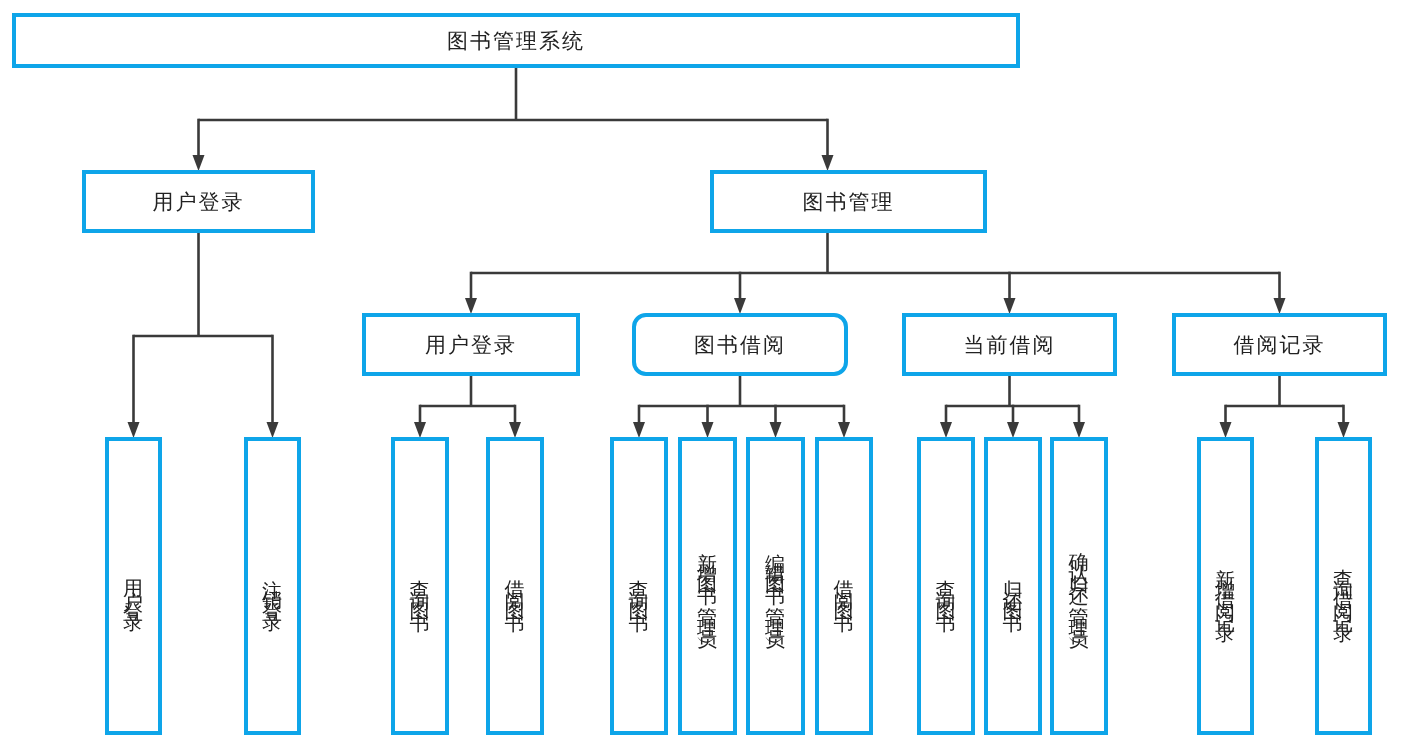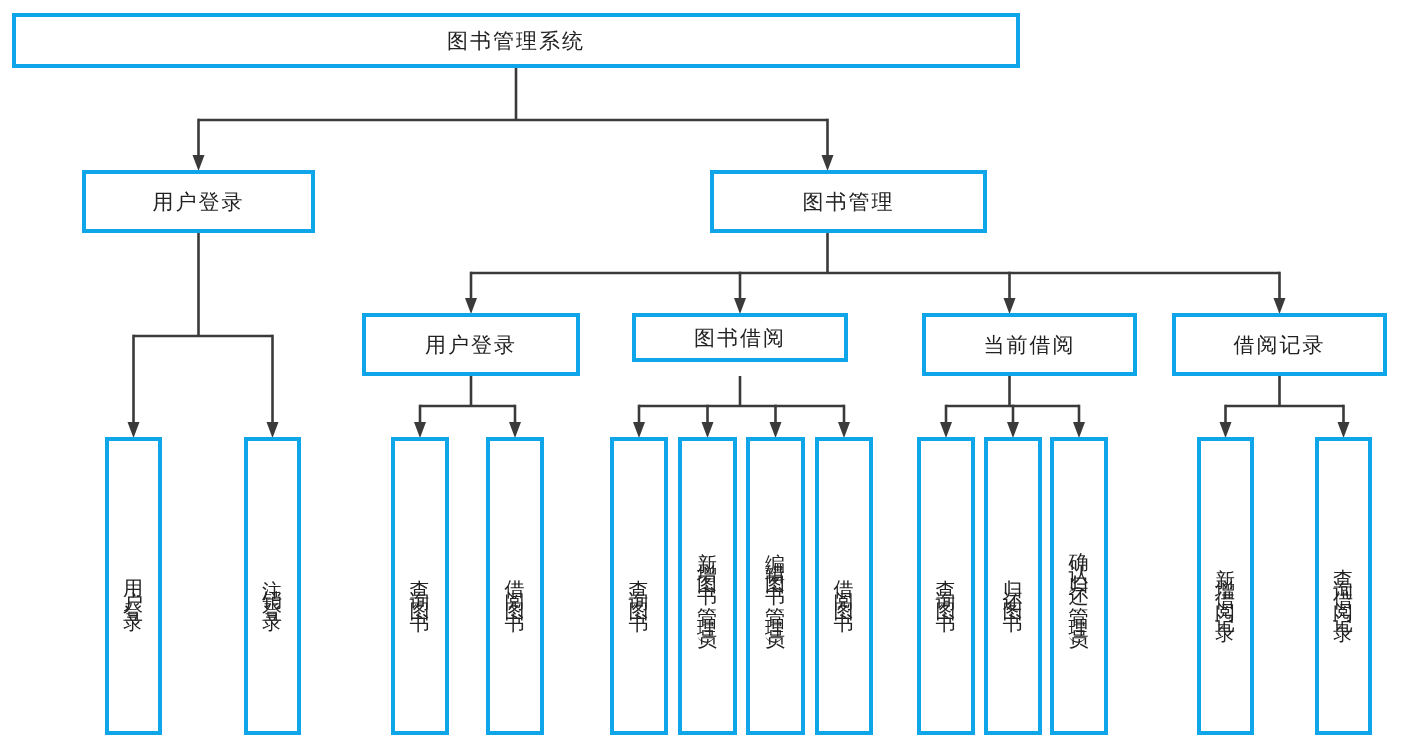--- a/index.html
+++ b/index.html
@@ -123,24 +123,24 @@
       </div>
       <div class="node h" style="left: 82px; top: 170px; width: 233px; height: 63px;">
         <span class="label">用户登录</span>
       </div>
       <div class="node h" style="left: 710px; top: 170px; width: 277px; height: 63px;">
         <span class="label">图书管理</span>
       </div>
       <div class="node h" style="left: 362px; top: 313px; width: 218px; height: 63px;">
         <span class="label">用户登录</span>
       </div>
-      <div class="node h" style="left: 632px; top: 313px; width: 216px; height: 49px;">
+      <div class="node h" style="left: 632px; top: 313px; width: 216px; height: 63px; border-radius: 14px;">
         <span class="label">图书借阅</span>
       </div>
-      <div class="node h" style="left: 902px; top: 313px; width: 215px; height: 63px; margin-left: 20px;">
+      <div class="node h" style="left: 902px; top: 313px; width: 215px; height: 63px;">
         <span class="label">当前借阅</span>
       </div>
       <div class="node h" style="left: 1172px; top: 313px; width: 215px; height: 63px;">
         <span class="label">借阅记录</span>
       </div>
       <div class="node v" style="left: 105px; top: 437px; width: 57px; height: 298px;">
         <span class="label">用户登录</span>
       </div>
       <div class="node v" style="left: 244px; top: 437px; width: 57px; height: 298px;">
         <span class="label">注销登录</span>

